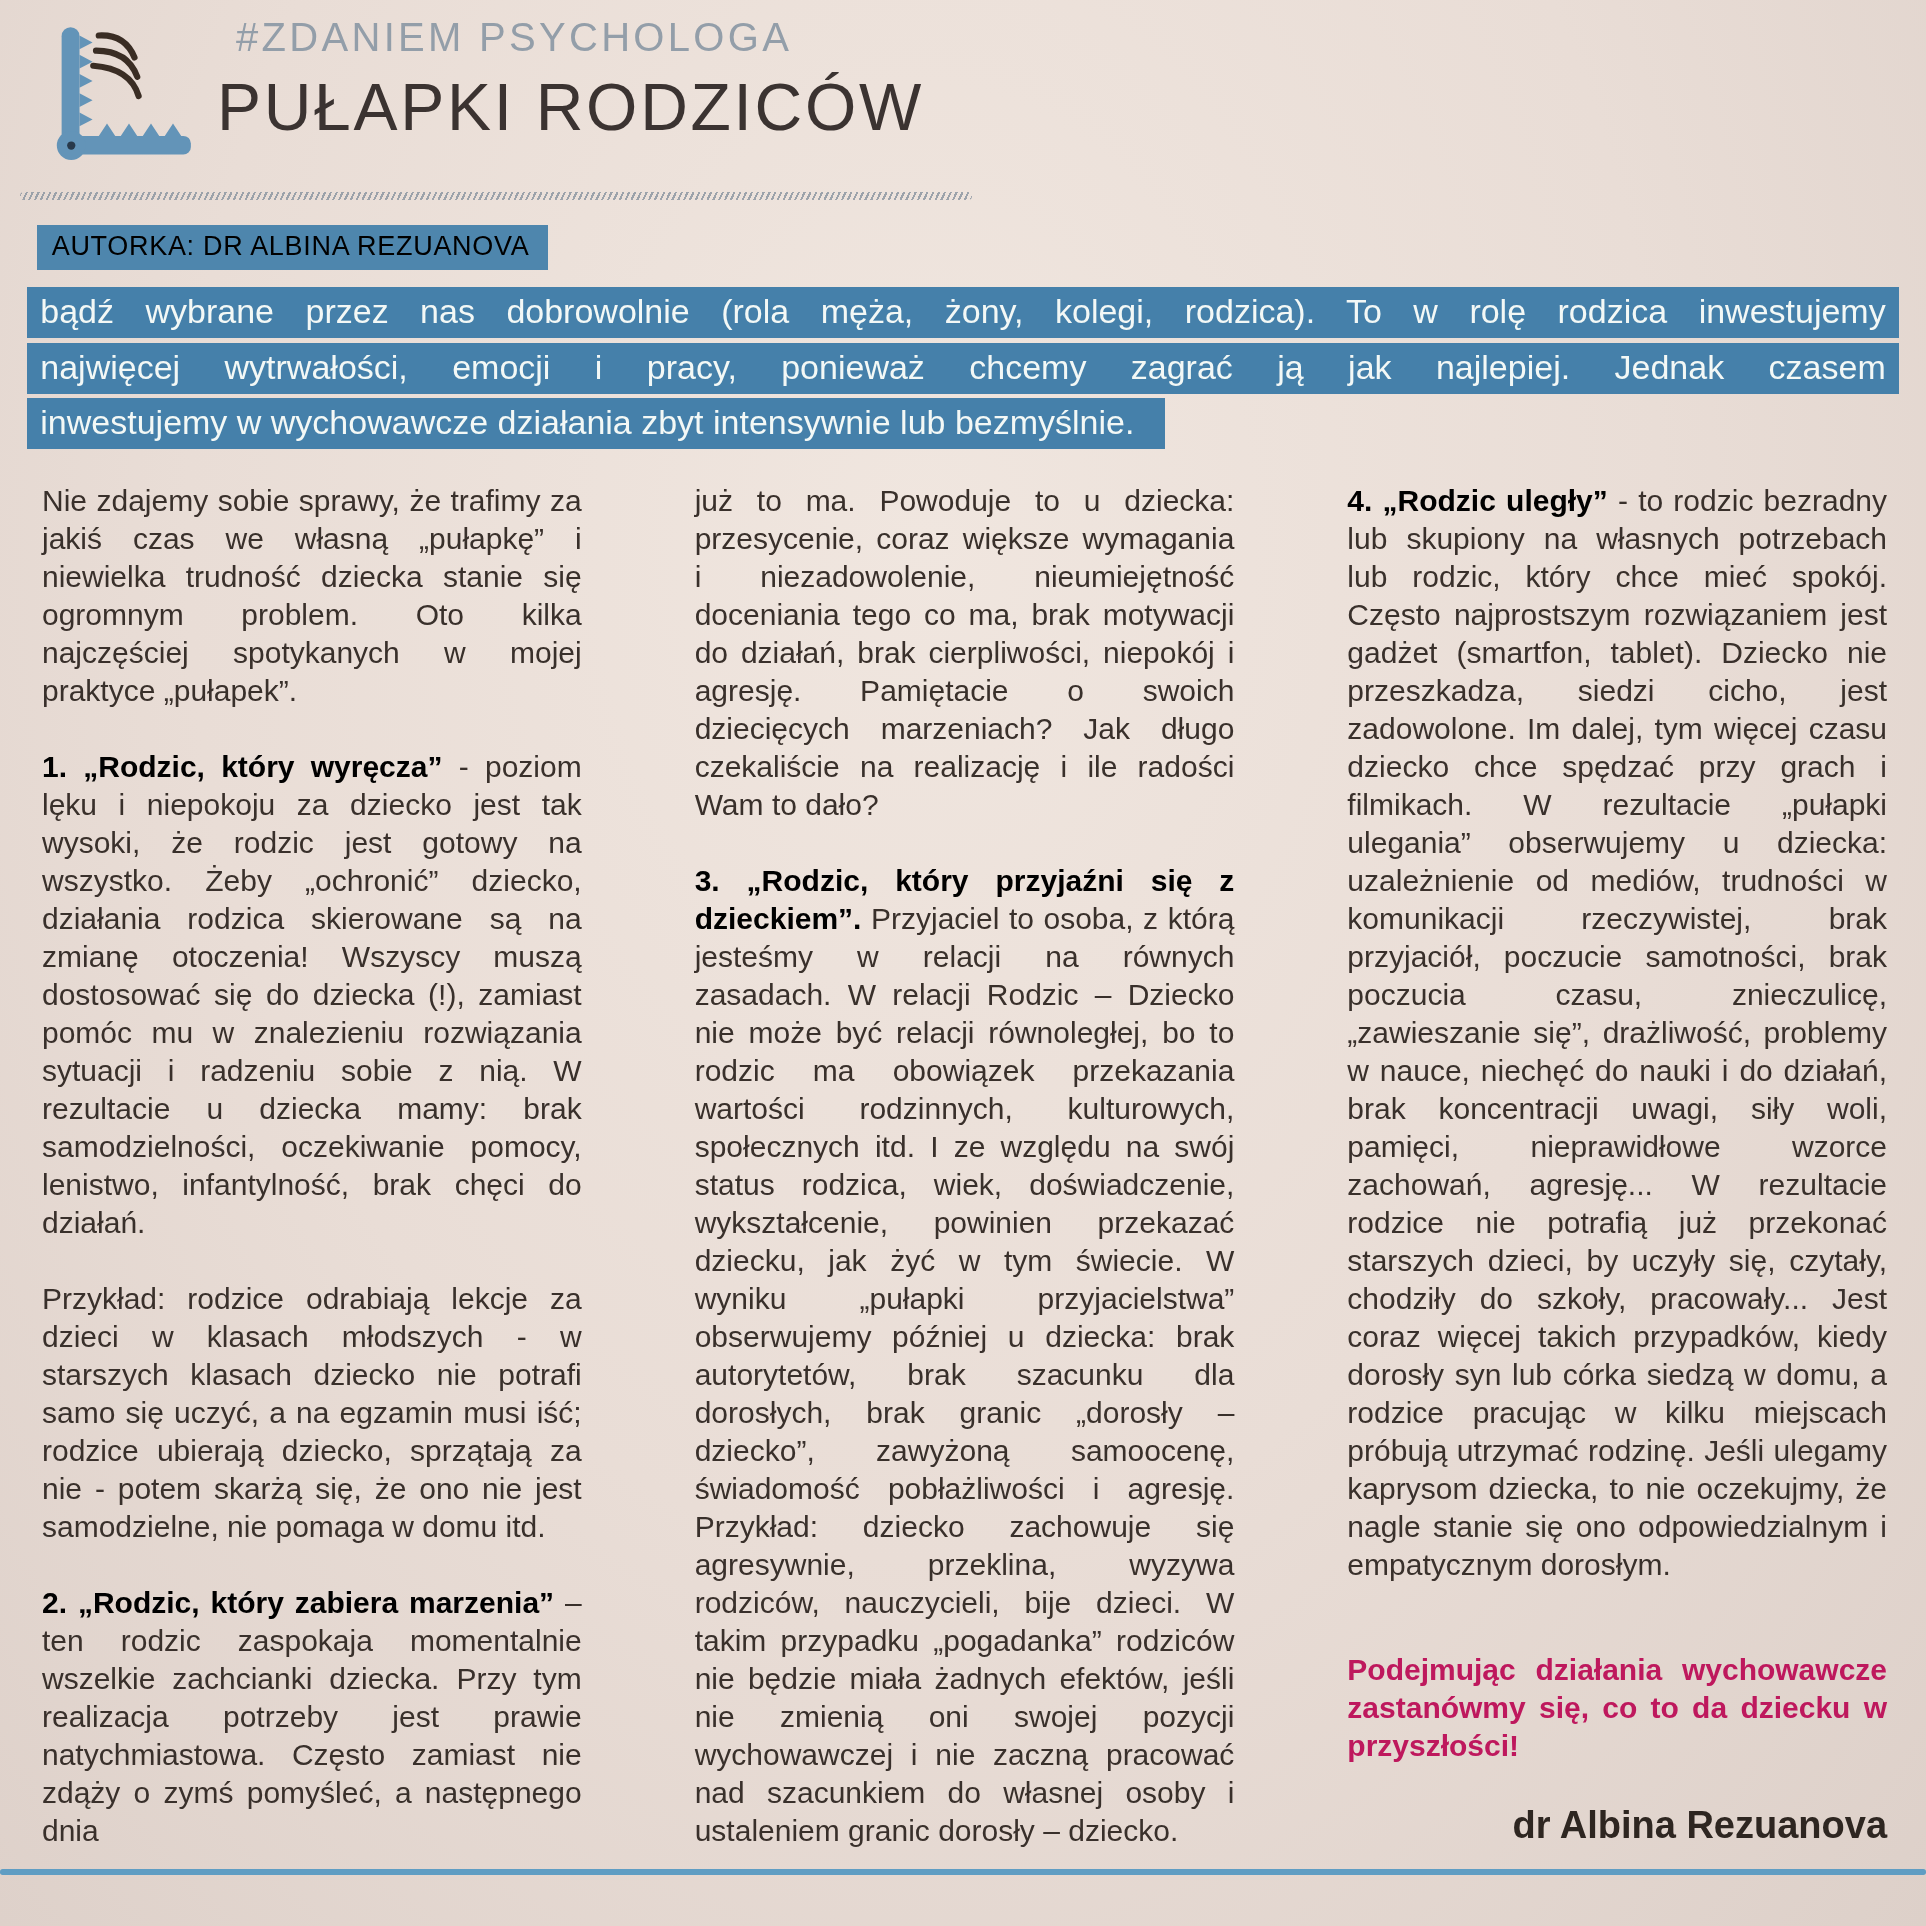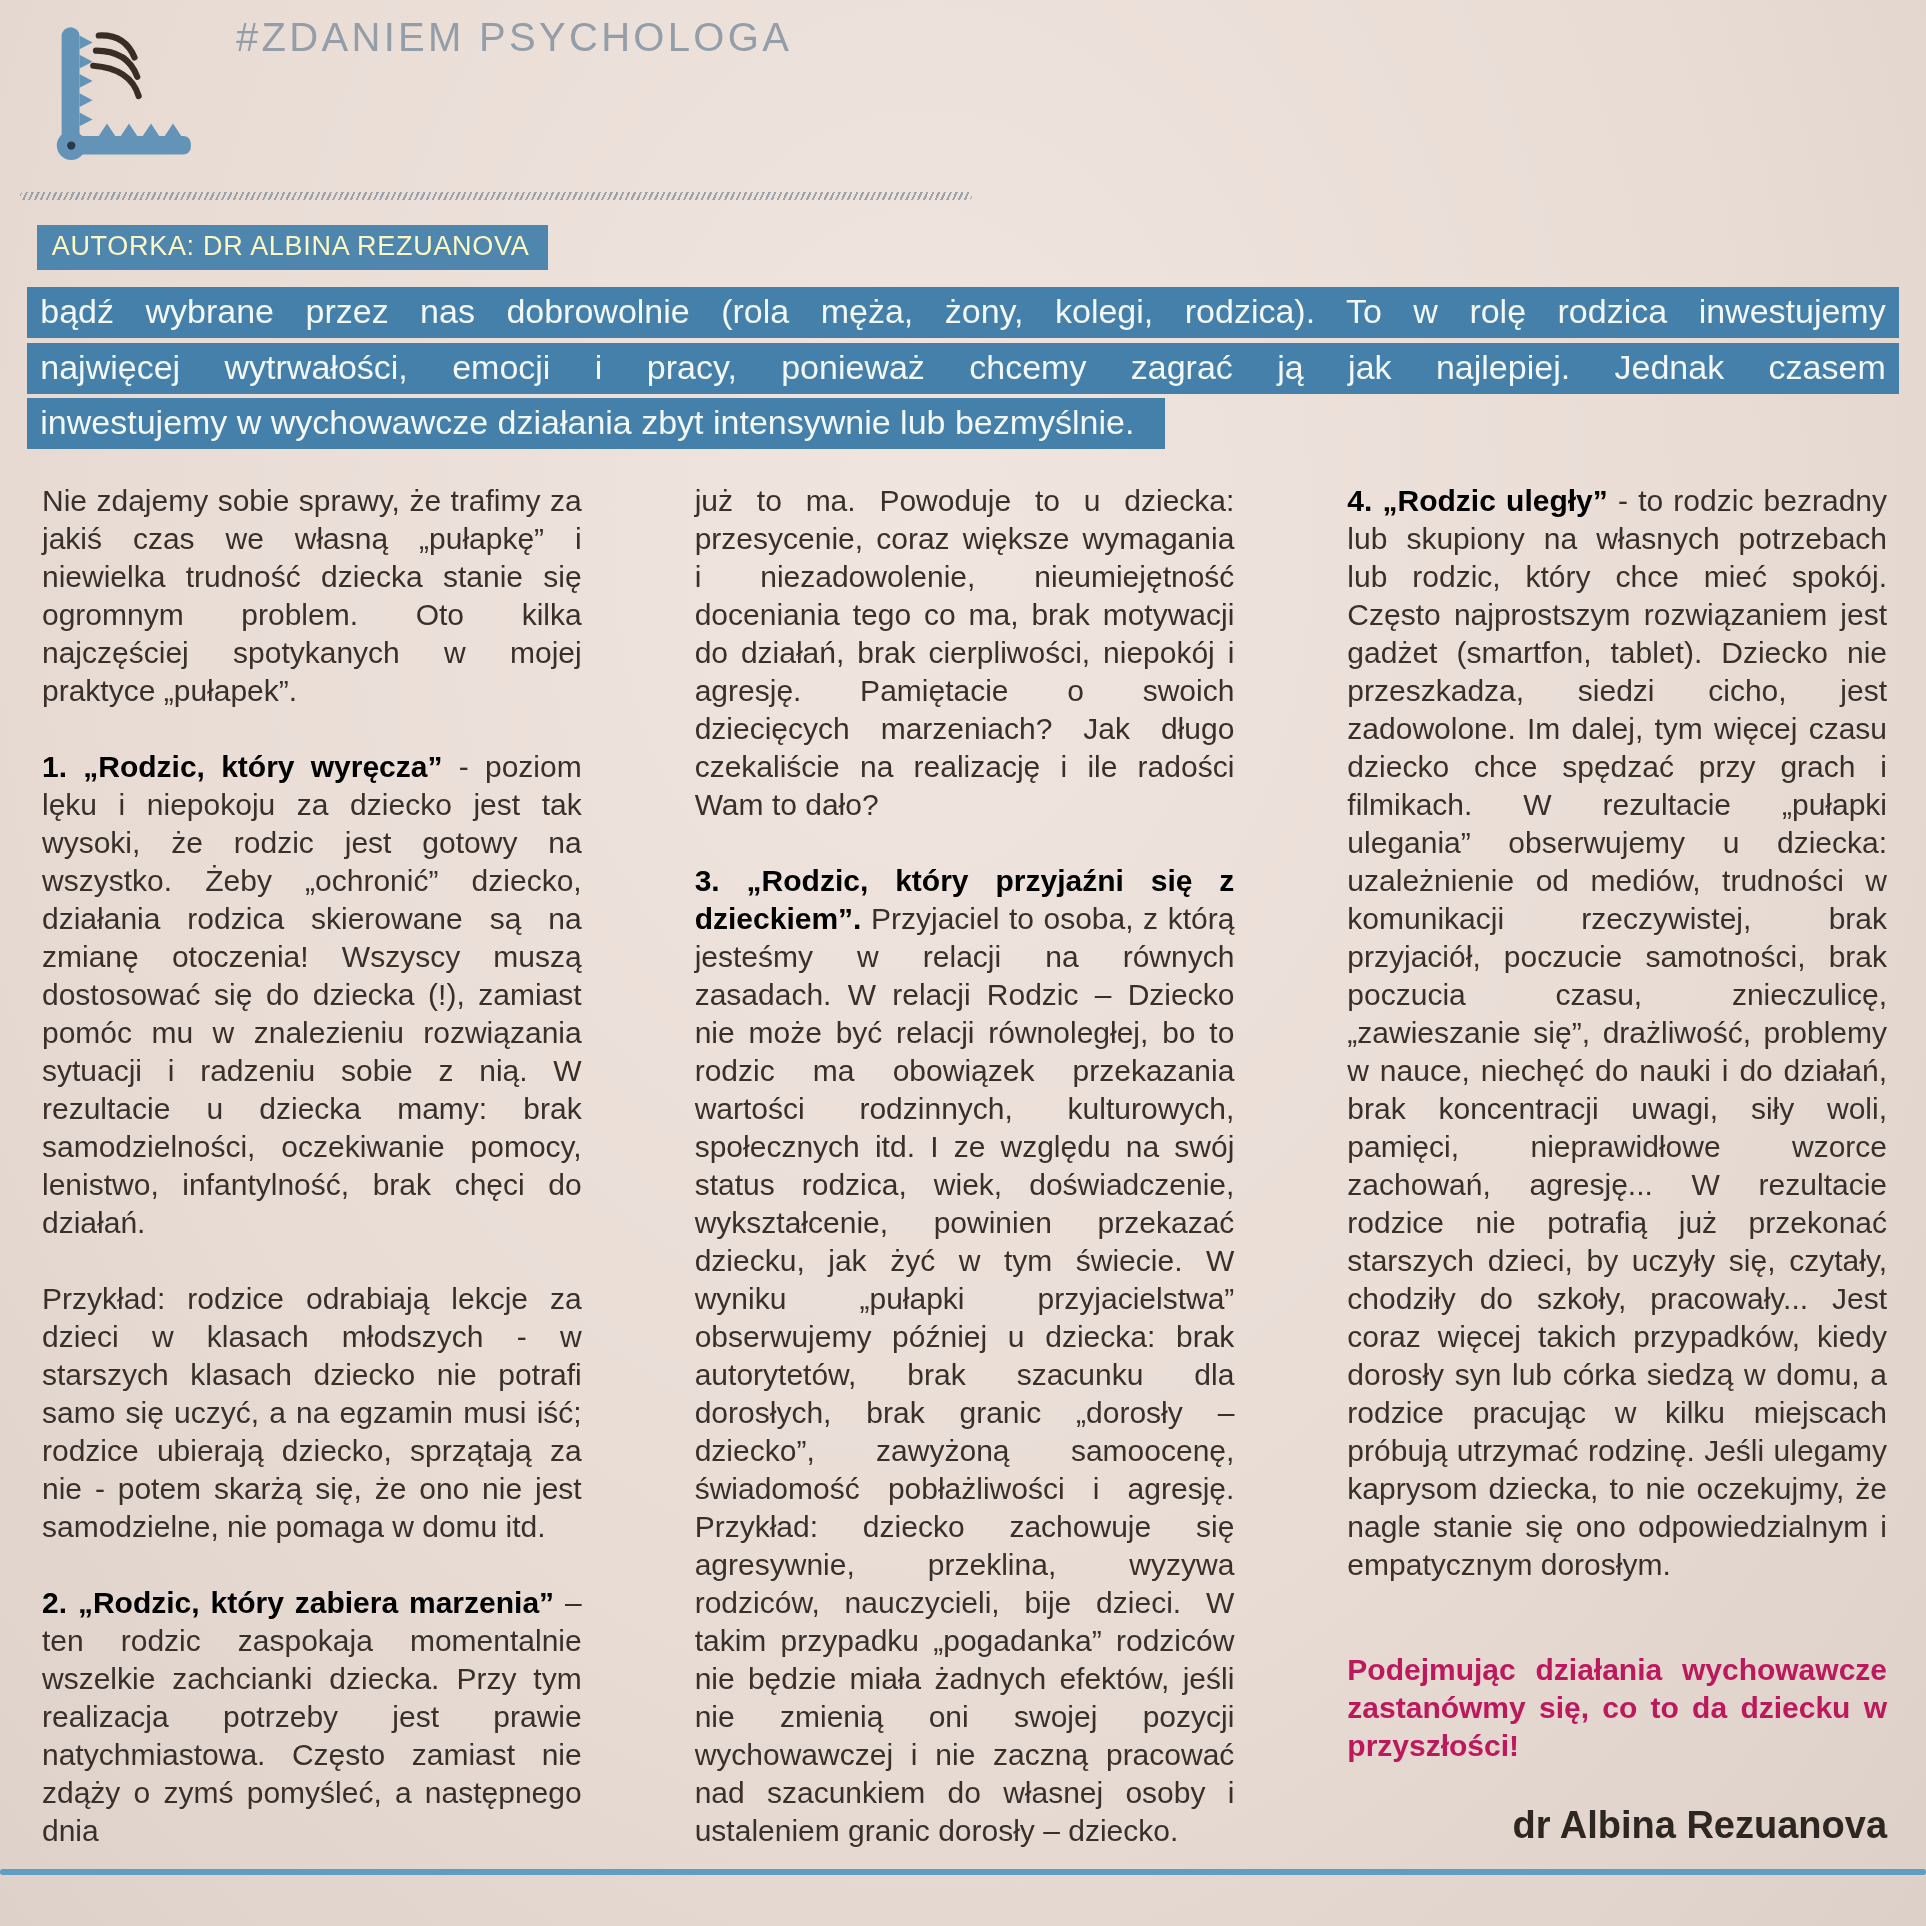--- a/index.html
+++ b/index.html
@@ -22,21 +22,21 @@
     font-size:66px;letter-spacing:2.7px;color:#3b3331;font-weight:400;
   }
   .divider{
     position:absolute;left:20px;top:192px;width:952px;height:8px;
     background:repeating-linear-gradient(115deg,#8d97a2 0 2px,rgba(0,0,0,0) 2px 5.3px);
     border-radius:4px;opacity:.85;
   }
   
   .badge{
     display:inline-block;margin:14.7px 0 0 37px;
-    background:#4e86ad;color:#fef9c3;
+    background:#4e86ad;color:#000000;
     font-size:27px;letter-spacing:0.7px;
     padding:6px 18.7px 8px 14.7px;
   }
   
   .lead{margin:17.3px 27px 0 27px;}
   .lead-line{
     background:#4580aa;color:#f3f8f6;
     font-size:34px;line-height:41px;
     padding:4px 13.3px 6px 13.3px;margin-bottom:4.7px;
     text-align:justify;text-align-last:justify;
@@ -71,20 +71,21 @@
       <path d="M56,40 l19,10 l-19,10 z M56,68 l19,10 l-19,10 z M56,96 l19,10 l-19,10 z M56,124 l19,10 l-19,10 z M56,152 l19,10 l-19,10 z" fill="#6394b8"></path>
       <rect x="30" y="186" width="188" height="27" rx="11" fill="#6394b8"></rect>
       <path d="M84,186 l12,-18 l12,18 z M116,186 l12,-18 l12,18 z M148,186 l12,-18 l12,18 z M180,186 l12,-18 l12,18 z" fill="#6394b8"></path>
       <circle cx="44" cy="200" r="21" fill="#6394b8"></circle>
       <circle cx="44" cy="200" r="6" fill="#28394a"></circle>
       <path d="M84,40 Q122,38 136,72" fill="none" stroke="#3a2d24" stroke-width="9" stroke-linecap="round"></path>
       <path d="M80,62 Q126,62 140,100" fill="none" stroke="#3a2d24" stroke-width="9" stroke-linecap="round"></path>
       <path d="M76,84 Q130,88 142,128" fill="none" stroke="#3a2d24" stroke-width="9" stroke-linecap="round"></path>
     </svg>
     <div class="hashtag">#ZDANIEM PSYCHOLOGA</div>
+    <div class="title">PUŁAPKI RODZICÓW</div>
     <div class="divider"></div>
   </div>
 
   <div class="badge">AUTORKA: DR ALBINA REZUANOVA</div>
 
   <div class="lead">
     <div class="lead-line">bądź wybrane przez nas dobrowolnie (rola męża, żony, kolegi, rodzica). To w rolę rodzica inwestujemy</div>
     <div class="lead-line">najwięcej wytrwałości, emocji i pracy, ponieważ chcemy zagrać ją jak najlepiej. Jednak czasem</div>
     <div class="lead-line last">inwestujemy w wychowawcze działania zbyt intensywnie lub bezmyślnie.</div>
   </div>

